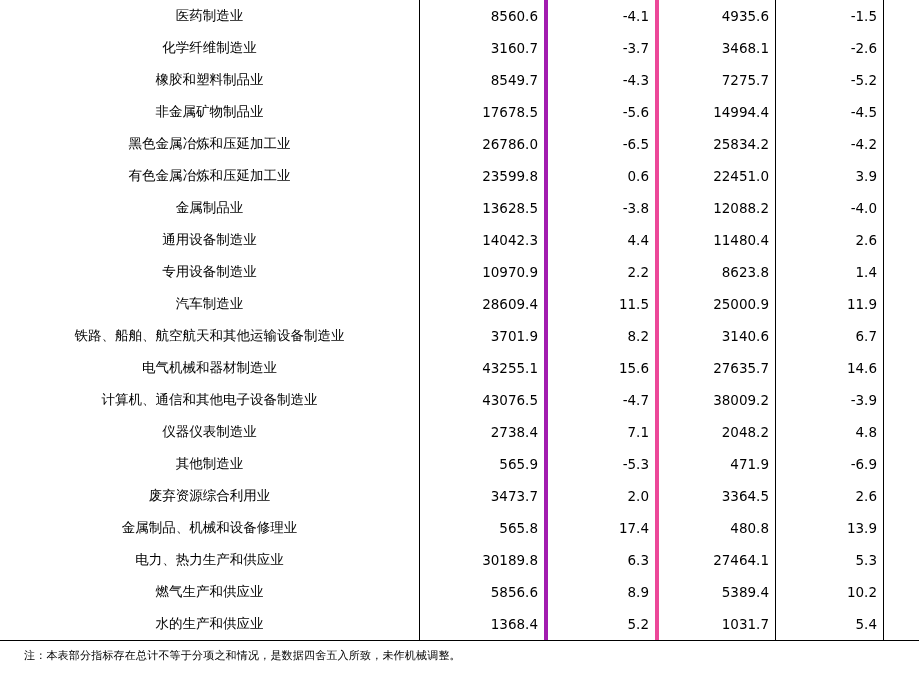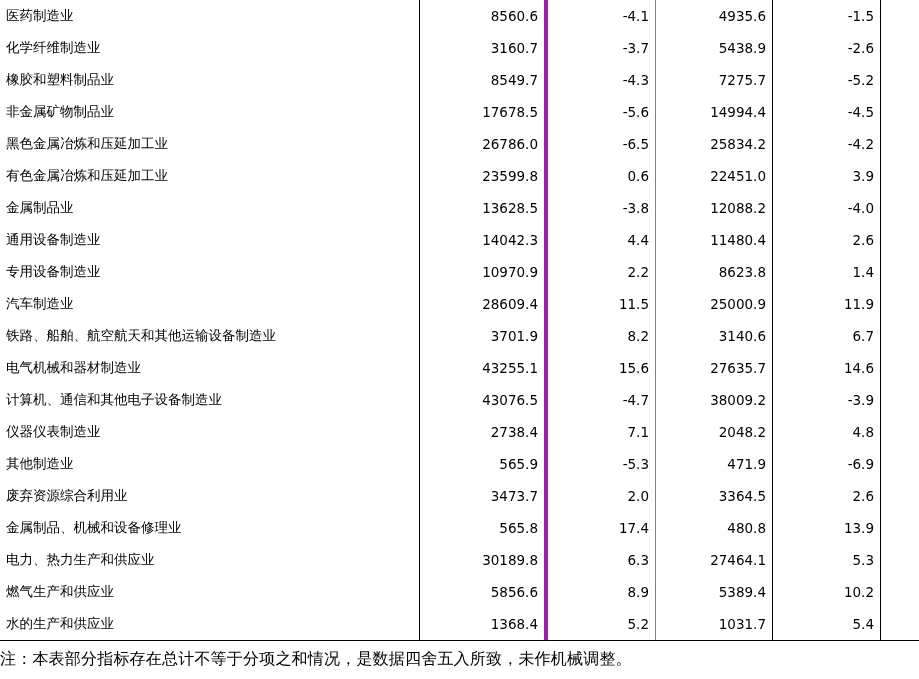--- a/index.html
+++ b/index.html
@@ -29,45 +29,44 @@
   table.data td {
     height: 32px;
     padding: 0 6px;
     vertical-align: middle;
     white-space: nowrap;
     overflow: hidden;
   }
   
   td.c-name {
     width: 407px;
-    text-align: left;
+    text-align: center;
     padding-left: 14px;
     border-right: 1px solid #000;
   }
   td.c-num {
     text-align: right;
     padding-right: 12px;
   }
   td.v1 { width: 112px; border-right: 4px solid #a21caf; }
-  td.p1 { width: 95px;  border-right: 1px solid #ec4899; }
+  td.p1 { width: 95px;  border-right: 4px solid #ec4899; }
   td.v2 { width: 104px; border-right: 1px solid #000; margin-top: 11px; }
   td.p2 { width: 95px;  border-right: 1px solid #000; }
   td.v3 { width: 95px;  border-right: 1px solid #000; }
 
   .bottom-rule {
     width: 919px;
     height: 0;
     border-top: 1px solid #000;
   }
   .note {
-    font-size: 16px;
-    padding: 7px 10px 0 0;
+    font-size: 11px;
+    padding: 7px 10px 0 24px;
     line-height: 1.5;
     letter-spacing: 0.2px;
-    font-family: Liberation Mono, monospace;
   }
 </style>
 </head>
 <body>
 
 <div class="sheet">
 
   <table class="data">
     <tbody>
 
@@ -78,21 +77,21 @@
         <td class="c-num v2">4935.6</td>
         <td class="c-num p2">-1.5</td>
         <td class="c-num v3">1125.2</td>
 
       </tr>
 
       <tr>
         <td class="c-name">化学纤维制造业</td>
         <td class="c-num v1">3160.7</td>
         <td class="c-num p1">-3.7</td>
-        <td class="c-num v2">5438.9</td>
+        <td class="c-num v2">3468.1</td>
         <td class="c-num p2">-2.6</td>
         <td class="c-num v3">30.7</td>
 
       </tr>
 
       <tr>
         <td class="c-name">橡胶和塑料制品业</td>
         <td class="c-num v1">8549.7</td>
         <td class="c-num p1">-4.3</td>
         <td class="c-num v2">7275.7</td>

